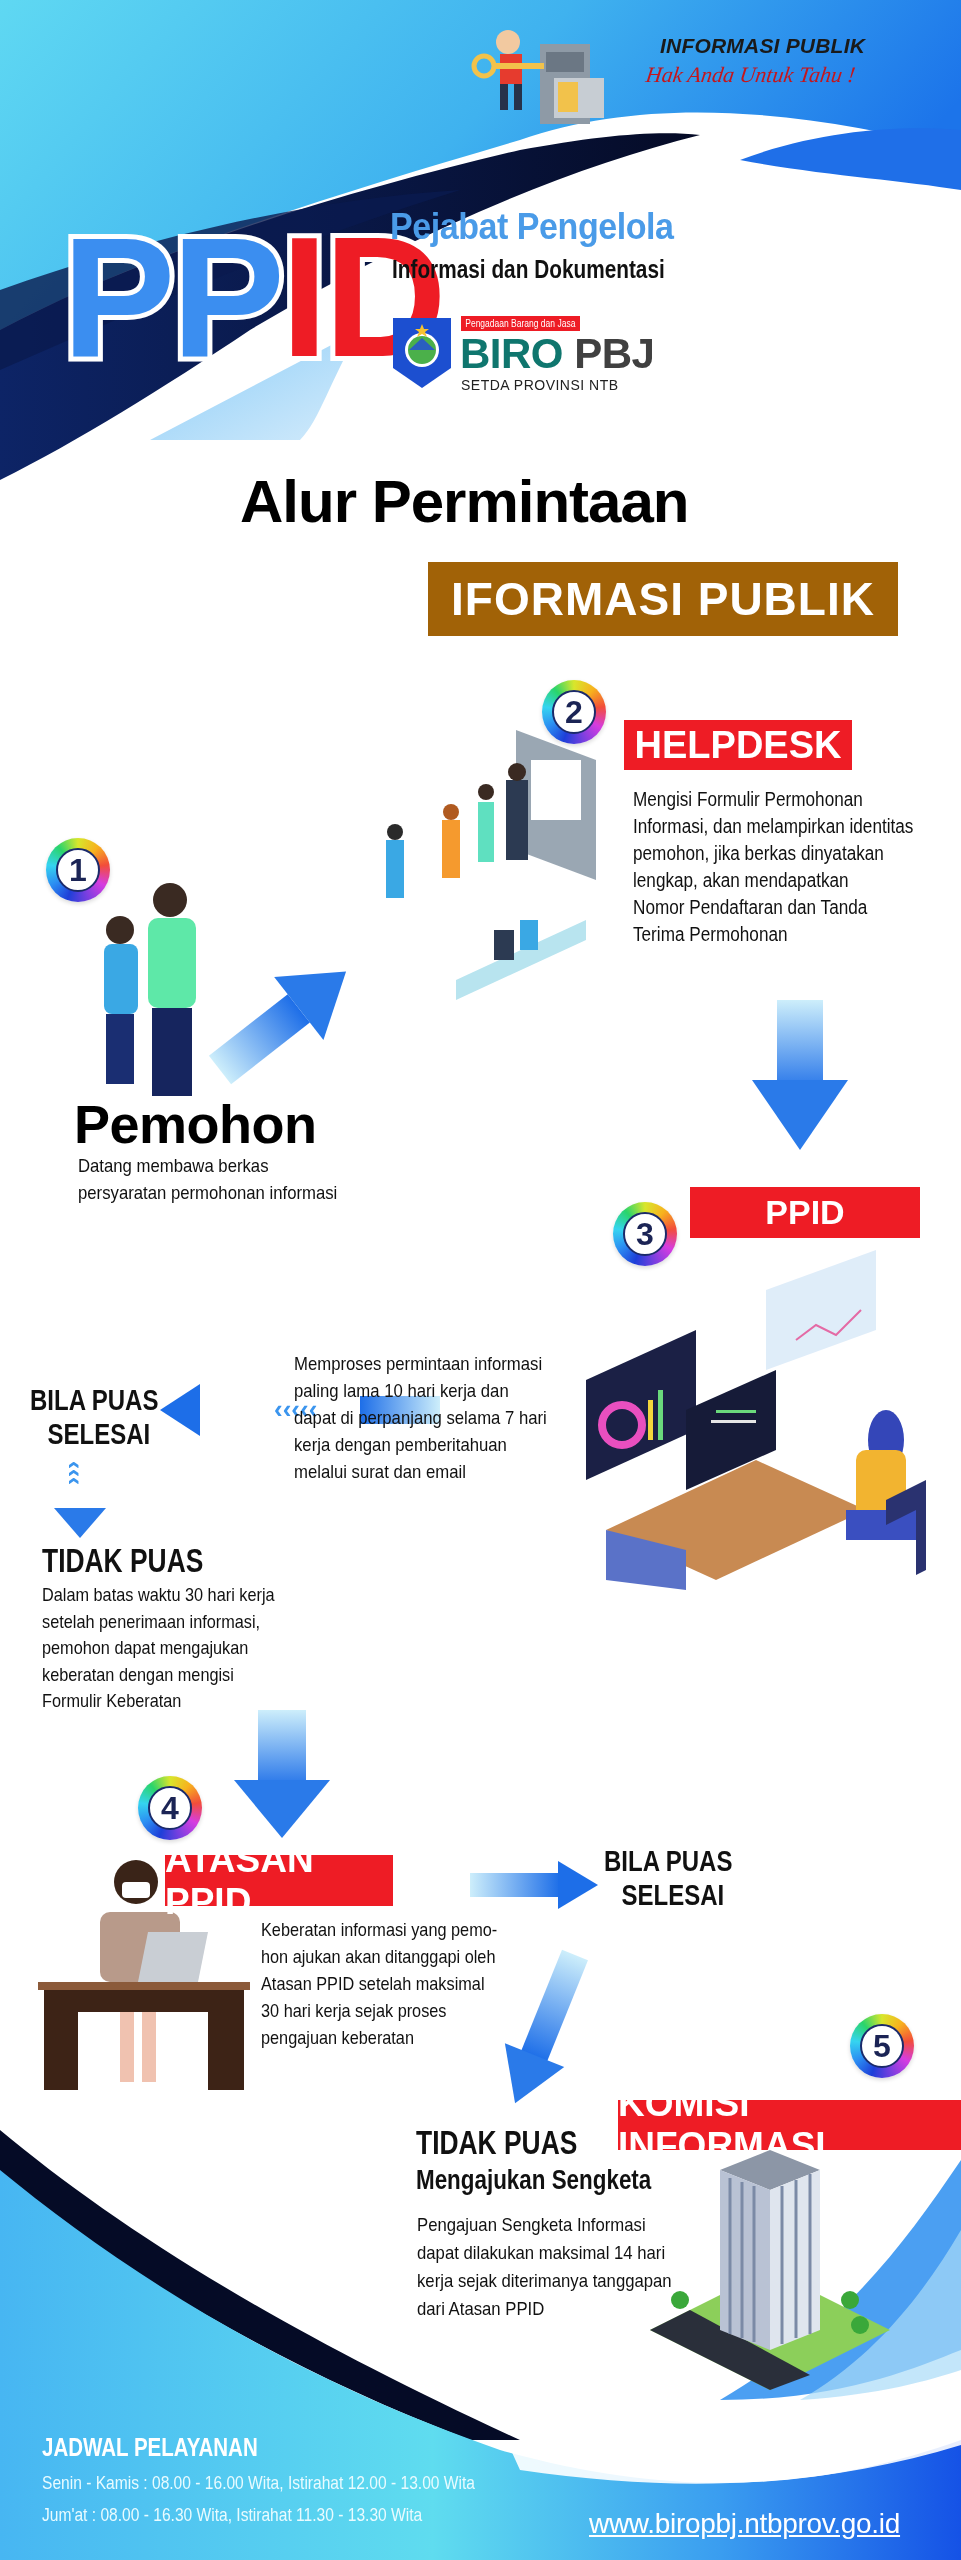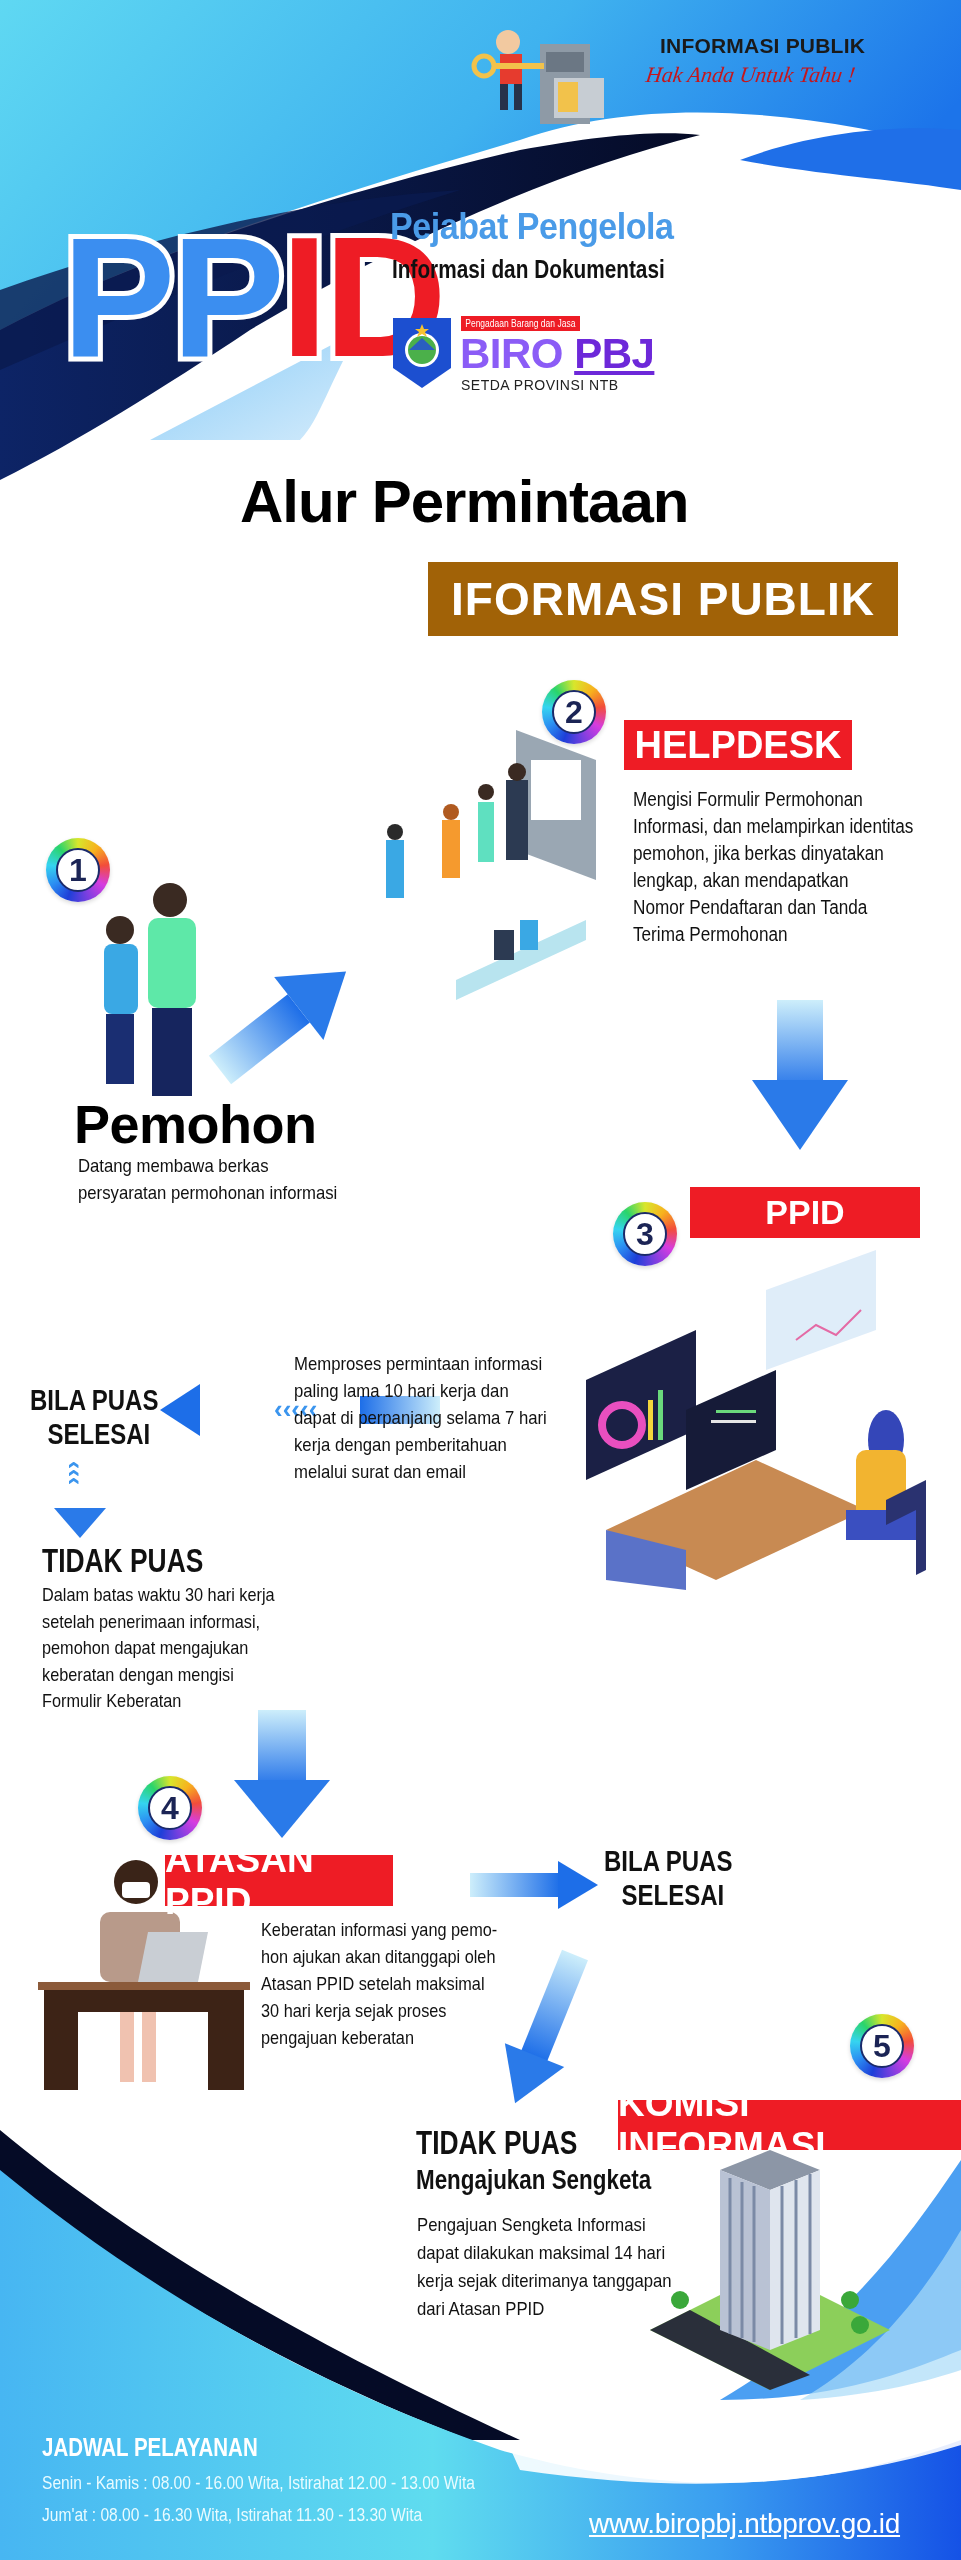--- a/index.html
+++ b/index.html
@@ -5,34 +5,34 @@
   * { box-sizing: border-box; margin: 0; padding: 0; }
   html, body { width: 961px; height: 2560px; overflow: hidden; background: #ffffff; }
   body { font-family: "Liberation Sans", sans-serif; position: relative; color: #111; }
   .abs { position: absolute; }
 
   
   #bg-svg { position: absolute; left: 0; top: 0; width: 961px; height: 2560px; z-index: 0; }
   .layer { z-index: 2; }
 
   
-  .hdr-title { left: 660px; top: 34px; font-weight: 700; font-size: 21px; color: #1a1a1a; letter-spacing: 0.2px; }
+  .hdr-title { left: 660px; top: 34px; font-weight: 700; font-size: 21px; color: #1a1a1a; letter-spacing: 0.2px; font-style: italic; }
   .hdr-tag { left: 646px; top: 62px; font-family: "Liberation Serif", serif; font-style: italic; font-size: 22px; color: #c4161c; transform: skewX(-8deg); }
 
   .logo-ppid { left: 62px; top: 212px; font-weight: 700; font-size: 170px; line-height: 1; letter-spacing: -4px; }
   .logo-ppid .pp { color: #3b8ef0; -webkit-text-stroke: 10px #ffffff; paint-order: stroke fill; }
   .logo-ppid .id { color: #ee1c25; -webkit-text-stroke: 10px #ffffff; paint-order: stroke fill; }
   .org-line1 { left: 390px; top: 206px; font-weight: 700; font-size: 37px; color: #4a9be8; letter-spacing: -0.5px; transform: scaleX(0.92); transform-origin: left top; }
   .org-line2 { left: 392px; top: 254px; font-weight: 700; font-size: 26px; color: #111; transform: scaleX(0.8); transform-origin: left top; }
 
   .emblem { left: 393px; top: 318px; width: 58px; height: 70px; }
   .pbj-tag { left: 461px; top: 316px; background: #ee1c25; color: #fff; font-size: 10px; padding: 2px 5px; transform: scaleX(0.85); transform-origin: left top; }
   .pbj-name { left: 460px; top: 330px; font-weight: 700; font-size: 42px; letter-spacing: -0.5px; }
-  .pbj-name .biro { color: #8b5cf6; }
-  .pbj-name .pbj { color: #6d28d9; text-decoration: underline; }
+  .pbj-name .biro { color: #0f766e; }
+  .pbj-name .pbj { color: #404040; }
   .pbj-sub { left: 461px; top: 377px; font-size: 14px; color: #222; letter-spacing: 0.5px; }
 
   
   .main-title { left: 240px; top: 467px; font-weight: 700; font-size: 60px; color: #000; letter-spacing: -1px; }
   .subtitle-box { left: 428px; top: 562px; width: 470px; height: 74px; background: #a16207; color: #fff; font-weight: 700; font-size: 46px; display: flex; align-items: center; justify-content: center; letter-spacing: 1px; }
 
   
   .badge { width: 64px; height: 64px; border-radius: 50%;
     background: conic-gradient(from 200deg, #1e3fd8, #2b8df2, #35d4f0, #2ad46b, #d8e62c, #f7b21e, #f24d3a, #d63ce0, #7a3fe0, #1e3fd8);
     display: flex; align-items: center; justify-content: center; box-shadow: 0 2px 4px rgba(0,0,0,0.15); }

